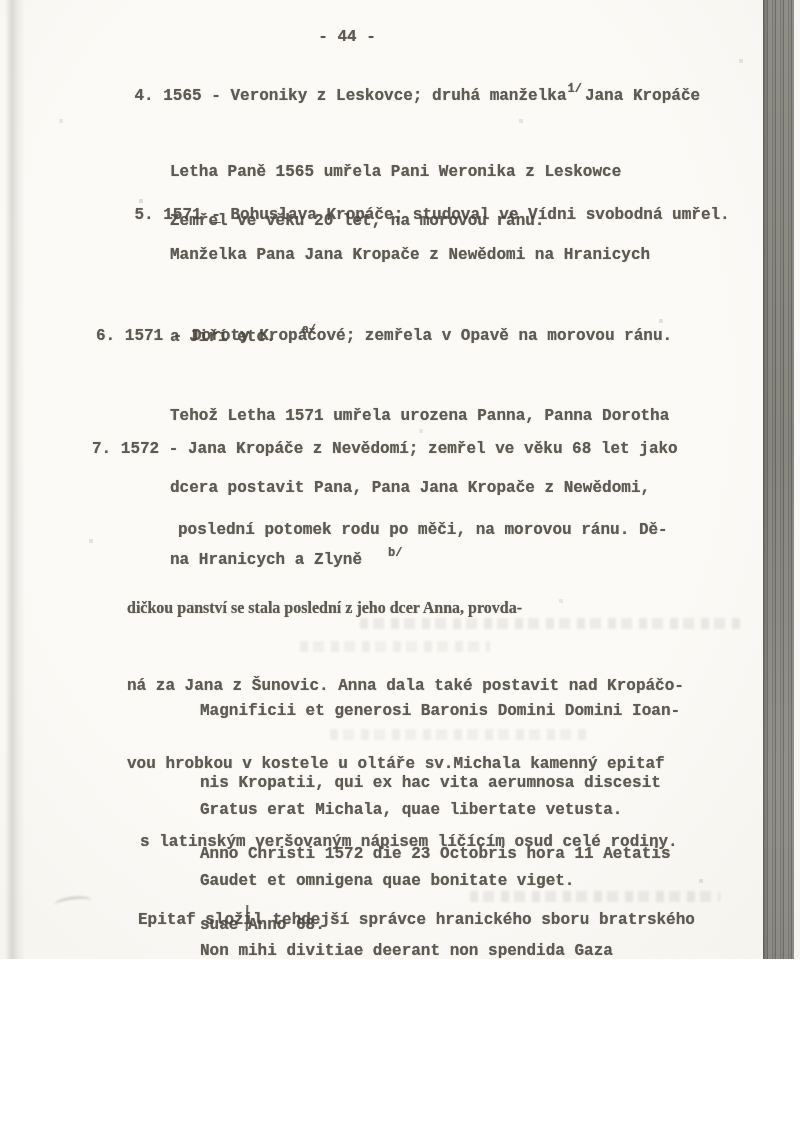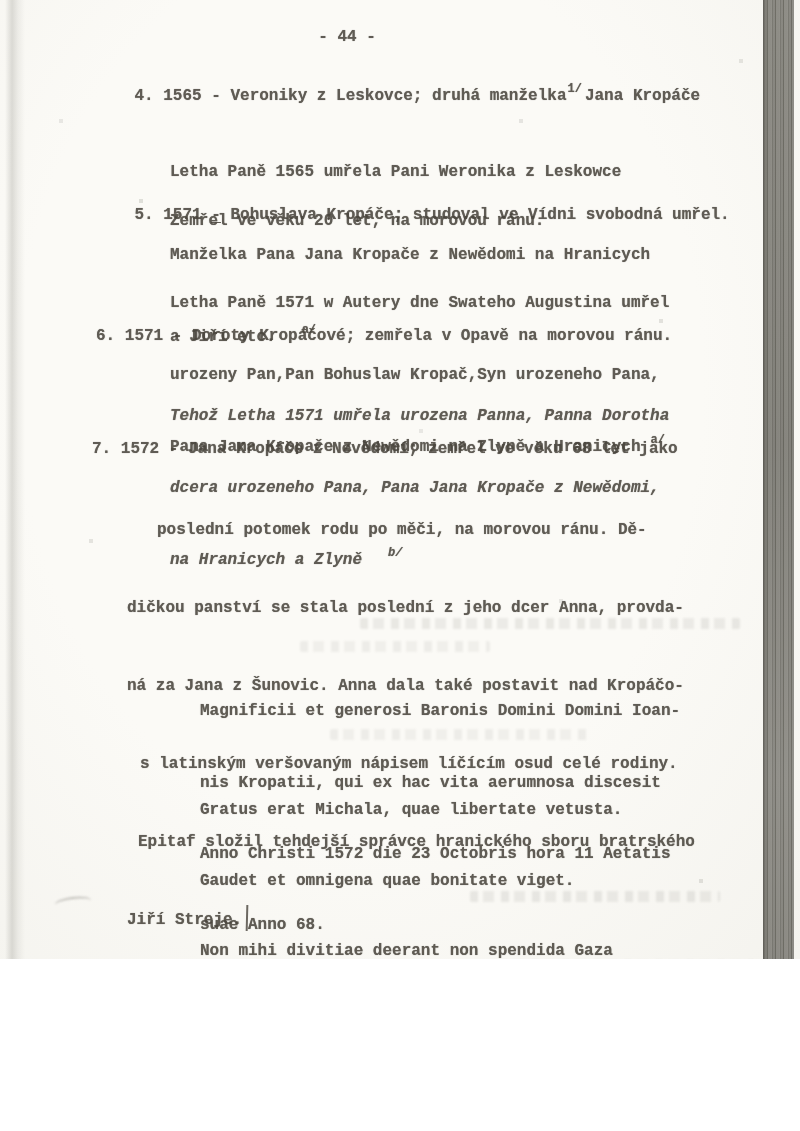--- a/index.html
+++ b/index.html
@@ -111,38 +111,34 @@
   <div class="typed" style="left:170px; top:104px; line-height:27.5px;">
     <div class="tline">Letha Paně 1565 umřela Pani Weronika z Leskowce</div>
     <div class="tline">Manželka Pana Jana Kropače z Newědomi na Hranicych</div>
     <div class="tline"><span>a Jiří etc.</span><span class="sup" style="margin-left:26px;">a/</span></div>
   </div>
 
   <div class="typed" style="left:96px; top:188px;">
     <span>5. 1571 </span><span class="dash-u">-</span><span> Bohuslava Kropáče; studoval ve Vídni svobodná umřel.</span>
   </div>
   <div class="typed" style="left:170px; top:212px;">Zemřel ve věku 20 let, na morovou ránu.</div>
-  <div class="typed" style="left:170px; top:243px; line-height:24px;">
-    <div class="tline">Letha Paně 1571 w Autery dne Swateho Augustina umřel</div>
-    <div class="tline">urozeny Pan,Pan Bohuslaw Kropač,Syn urozeneho Pana,</div>
-    <div class="tline"><span>Pana Jana Kropače z Newědomi na Zlyně a Hranicych</span><span class="sup" style="margin-left:10px;">a/</span></div>
-  </div>
 
   <div class="typed" style="left:96px; top:327px;">6. 1571 - Doroty Kropáčové; zemřela v Opavě na morovou ránu.</div>
-  <div class="typed" style="left:170px; top:356px; line-height:24px;font-style:italic;">
+  <div class="typed" style="left:170px; top:356px; line-height:24px;">
     <div class="tline">Tehož Letha 1571 umřela urozena Panna, Panna Dorotha</div>
-    <div class="tline">dcera urozeneho Pana, Pana Jana Kropače z Newědomi,</div>
+    <div class="tline">dcera postavit Pana, Pana Jana Kropače z Newědomi,</div>
     <div class="tline"><span>na Hranicych a Zlyně</span><span class="sup" style="margin-left:26px;">b/</span></div>
   </div>
 
   <div class="typed" style="left:92px; top:440px;">7. 1572 - Jana Kropáče z Nevědomí; zemřel ve věku 68 let jako</div>
   <div class="typed" style="left:96px; top:465px; line-height:26px;">
-    <div class="tline" style="margin-left:61px;">poslední potomek rodu po měči, na morovou ránu. Dě-</div>
-    <div class="tline" style="margin-left:31px;">dičkou panství se stala poslední z jeho dcer Anna, provda-</div>
+    <div class="tline" style="margin-left:82px;">poslední potomek rodu po měči, na morovou ránu. Dě-</div>
+    <div class="tline" style="margin-left:31px;font-family:Liberation Serif, serif;">dičkou panství se stala poslední z jeho dcer Anna, provda-</div>
     <div class="tline" style="margin-left:31px;">ná za Jana z Šunovic. Anna dala také postavit nad Kropáčo-</div>
+    <div class="tline" style="margin-left:31px;">vou hrobkou v kostele u oltáře sv.Michala kamenný epitaf</div>
     <div class="tline" style="margin-left:44px;">s latinským veršovaným nápisem líčícím osud celé rodiny.</div>
     <div class="tline" style="margin-left:42px;">Epitaf složil tehdejší správce hranického sboru bratrského</div>
     <div class="tline" style="margin-left:31px;">Jiří Streje.</div>
   </div>
 
   <div class="typed" style="left:200px; top:653px; line-height:23.7px;">
     <div class="tline">Magnificii et generosi Baronis Domini Domini Ioan-</div>
     <div class="tline">nis Kropatii, qui ex hac vita aerumnosa discesit</div>
     <div class="tline">Anno Christi 1572 die 23 Octobris hora 11 Aetatis</div>
     <div class="tline">suae Anno 68.</div>

